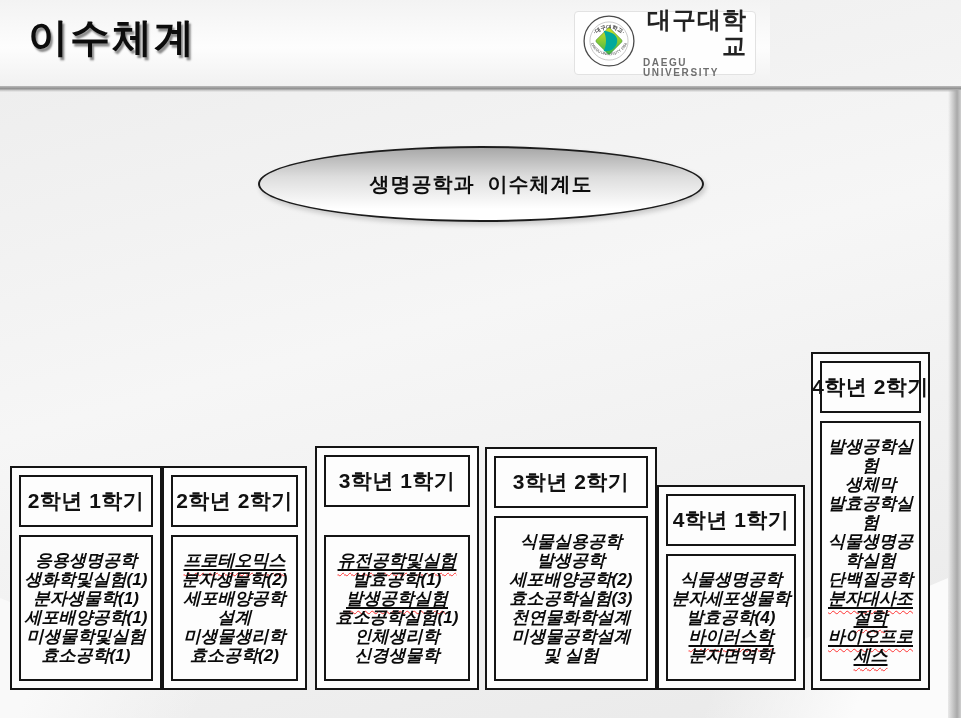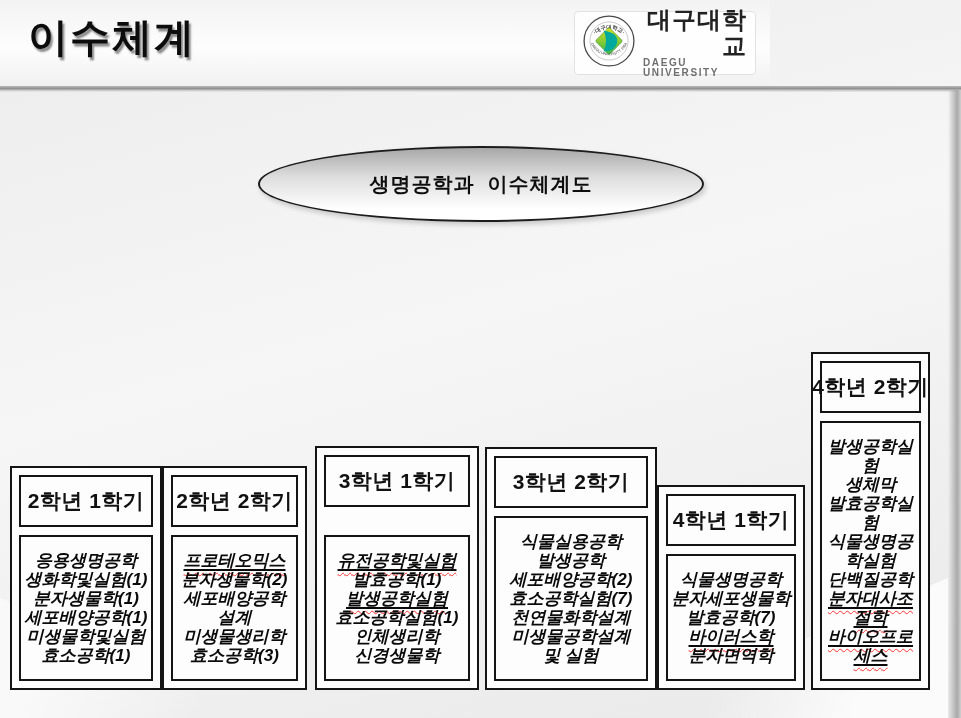--- a/index.html
+++ b/index.html
@@ -153,21 +153,21 @@
   <div class="column">
     <div class="semester-header">
       <span>2학년 2학기</span>
     </div>
     <div class="course-box">
           <span class="course underlined"><span class="wavy">프로테오믹스</span></span>
           <span class="course">분자생물학(2)</span>
           <span class="course">세포배양공학
 설계</span>
           <span class="course">미생물생리학</span>
-          <span class="course">효소공학(3)</span>
+          <span class="course">효소공학(2)</span>
         </div>
   </div>
 
   <div class="column">
     <div class="semester-header">
       <span>3학년 1학기</span>
     </div>
     <div class="course-box">
           <span class="course underlined"><span class="wavy">유전공학및실험</span></span>
           <span class="course">발효공학(1)</span>
@@ -179,35 +179,35 @@
   </div>
 
   <div class="column">
     <div class="semester-header">
       <span>3학년 2학기</span>
     </div>
     <div class="course-box">
           <span class="course">식물실용공학</span>
           <span class="course">발생공학</span>
           <span class="course">세포배양공학(2)</span>
-          <span class="course">효소공학실험(7)</span>
+          <span class="course">효소공학실험(3)</span>
           <span class="course">천연물화학설계</span>
           <span class="course">미생물공학설계
 및 실험</span>
         </div>
   </div>
 
   <div class="column">
     <div class="semester-header">
       <span>4학년 1학기</span>
     </div>
     <div class="course-box">
           <span class="course">식물생명공학</span>
           <span class="course">분자세포생물학</span>
-          <span class="course">발효공학(7)</span>
+          <span class="course">발효공학(4)</span>
           <span class="course underlined"><span class="wavy">바이러스학</span></span>
           <span class="course">분자면역학</span>
         </div>
   </div>
 
   <div class="column">
     <div class="semester-header">
       <span>4학년 2학기</span>
     </div>
     <div class="course-box">

